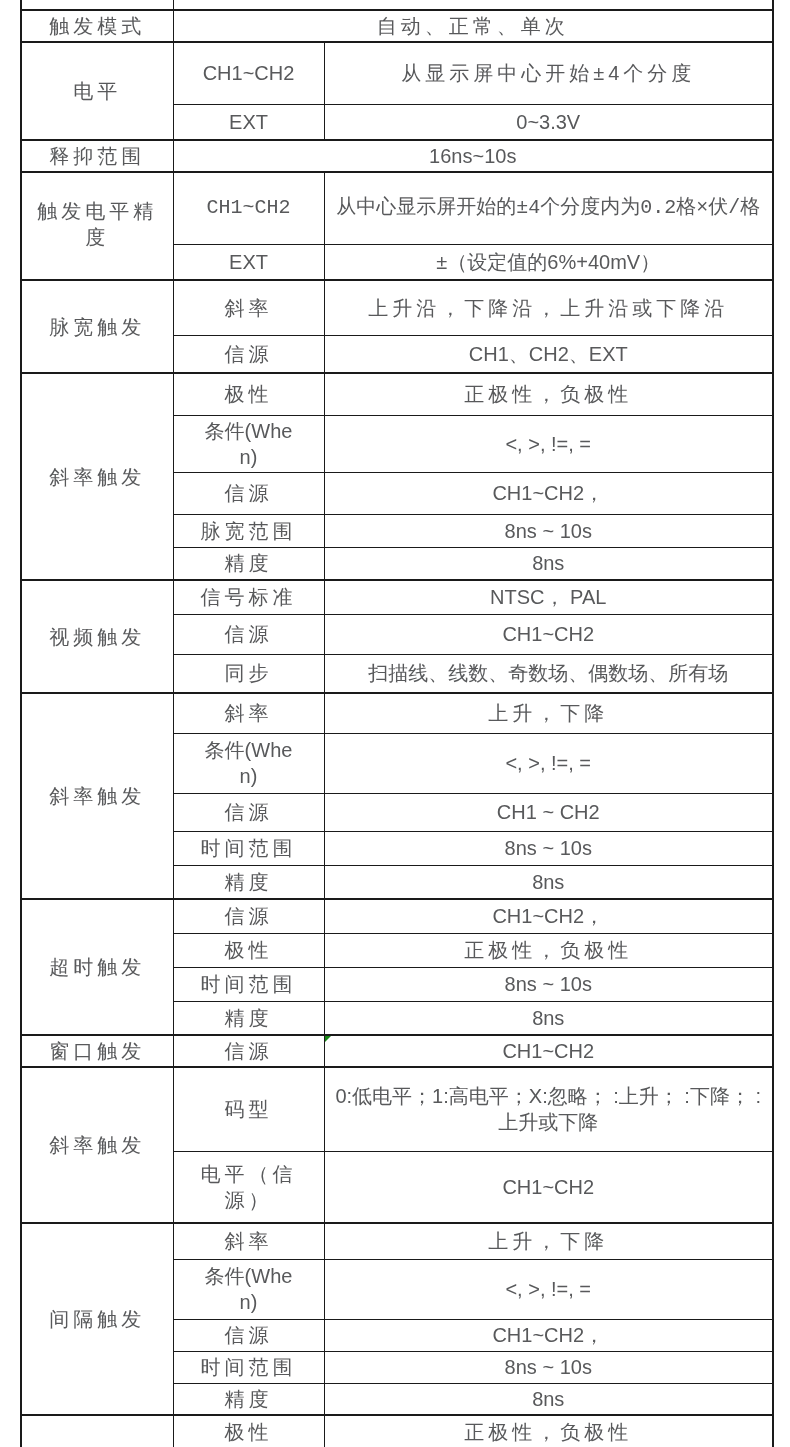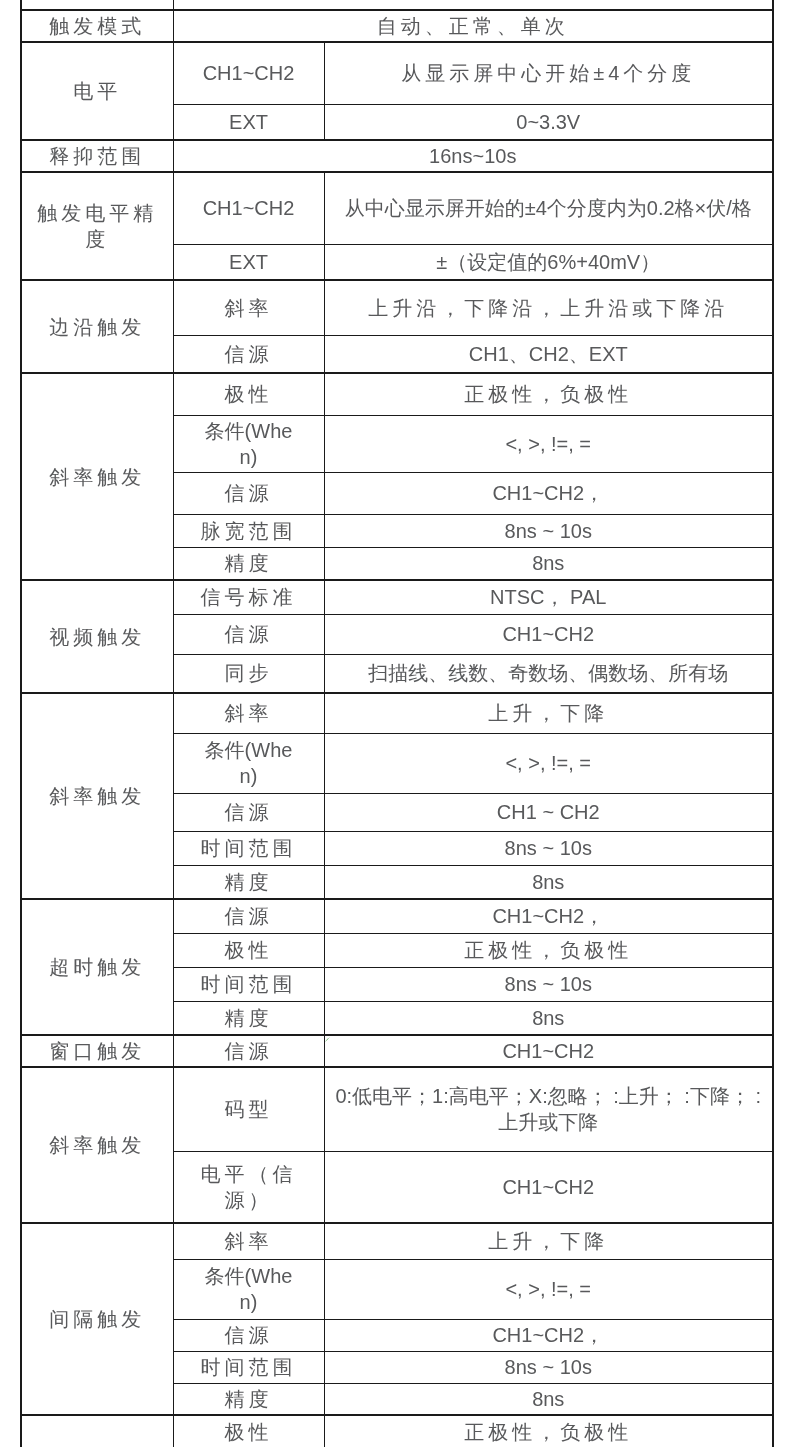--- a/index.html
+++ b/index.html
@@ -29,21 +29,21 @@
   td{
     border:1px solid var(--border);
     text-align:center;
     vertical-align:middle;
     padding:2px 4px;
     overflow:hidden;
     word-break:break-all;
   }
   td.cat{padding:2px 14px;}
   td.sub{padding:2px 26px;}
-  td.val{padding:2px 8px;position:relative;border-radius:9px;}
+  td.val{padding:2px 8px;position:relative;}
   tr.thick td{border-top-width:2px;}
   tr.partial td{border-top:0;}
   .spaced{letter-spacing:4px;}
   .comment-marker{
     position:absolute;top:0;left:0;
     width:0;height:0;
     border-top:6px solid var(--marker);
     border-right:6px solid transparent;
   }
 </style>
@@ -72,31 +72,31 @@
           <td class="val spaced">从显示屏中心开始±4个分度</td>
         </tr>
         <tr style="height: 36px;">
           <td class="sub">EXT</td>
           <td class="val">0~3.3V</td>
         </tr>
         <tr class="thick" style="height: 31px; padding-left: 37px;">
           <td class="cat spaced" rowspan="1">释抑范围</td>
           <td colspan="2" class="val">16ns~10s</td>
         </tr>
-        <tr class="thick" style="height: 72px;">
+        <tr class="thick" style="height: 72px; font-family: Liberation Mono, monospace;">
           <td class="cat spaced" rowspan="2">触发电平精度</td>
           <td class="sub">CH1~CH2</td>
           <td class="val">从中心显示屏开始的±4个分度内为0.2格×伏/格</td>
         </tr>
         <tr style="height: 36px;">
           <td class="sub">EXT</td>
           <td class="val">±（设定值的6%+40mV）</td>
         </tr>
         <tr class="thick" style="height: 55px;">
-          <td class="cat spaced" rowspan="2">边沿触发</td>
+          <td class="cat spaced" rowspan="2">脉宽触发</td>
           <td class="sub spaced">斜率</td>
           <td class="val spaced">上升沿，下降沿，上升沿或下降沿</td>
         </tr>
         <tr style="height: 38px;">
           <td class="sub spaced">信源</td>
           <td class="val">CH1、CH2、EXT</td>
         </tr>
         <tr class="thick" style="height: 42px;">
           <td class="cat spaced" rowspan="5">斜率触发</td>
           <td class="sub spaced">极性</td>

